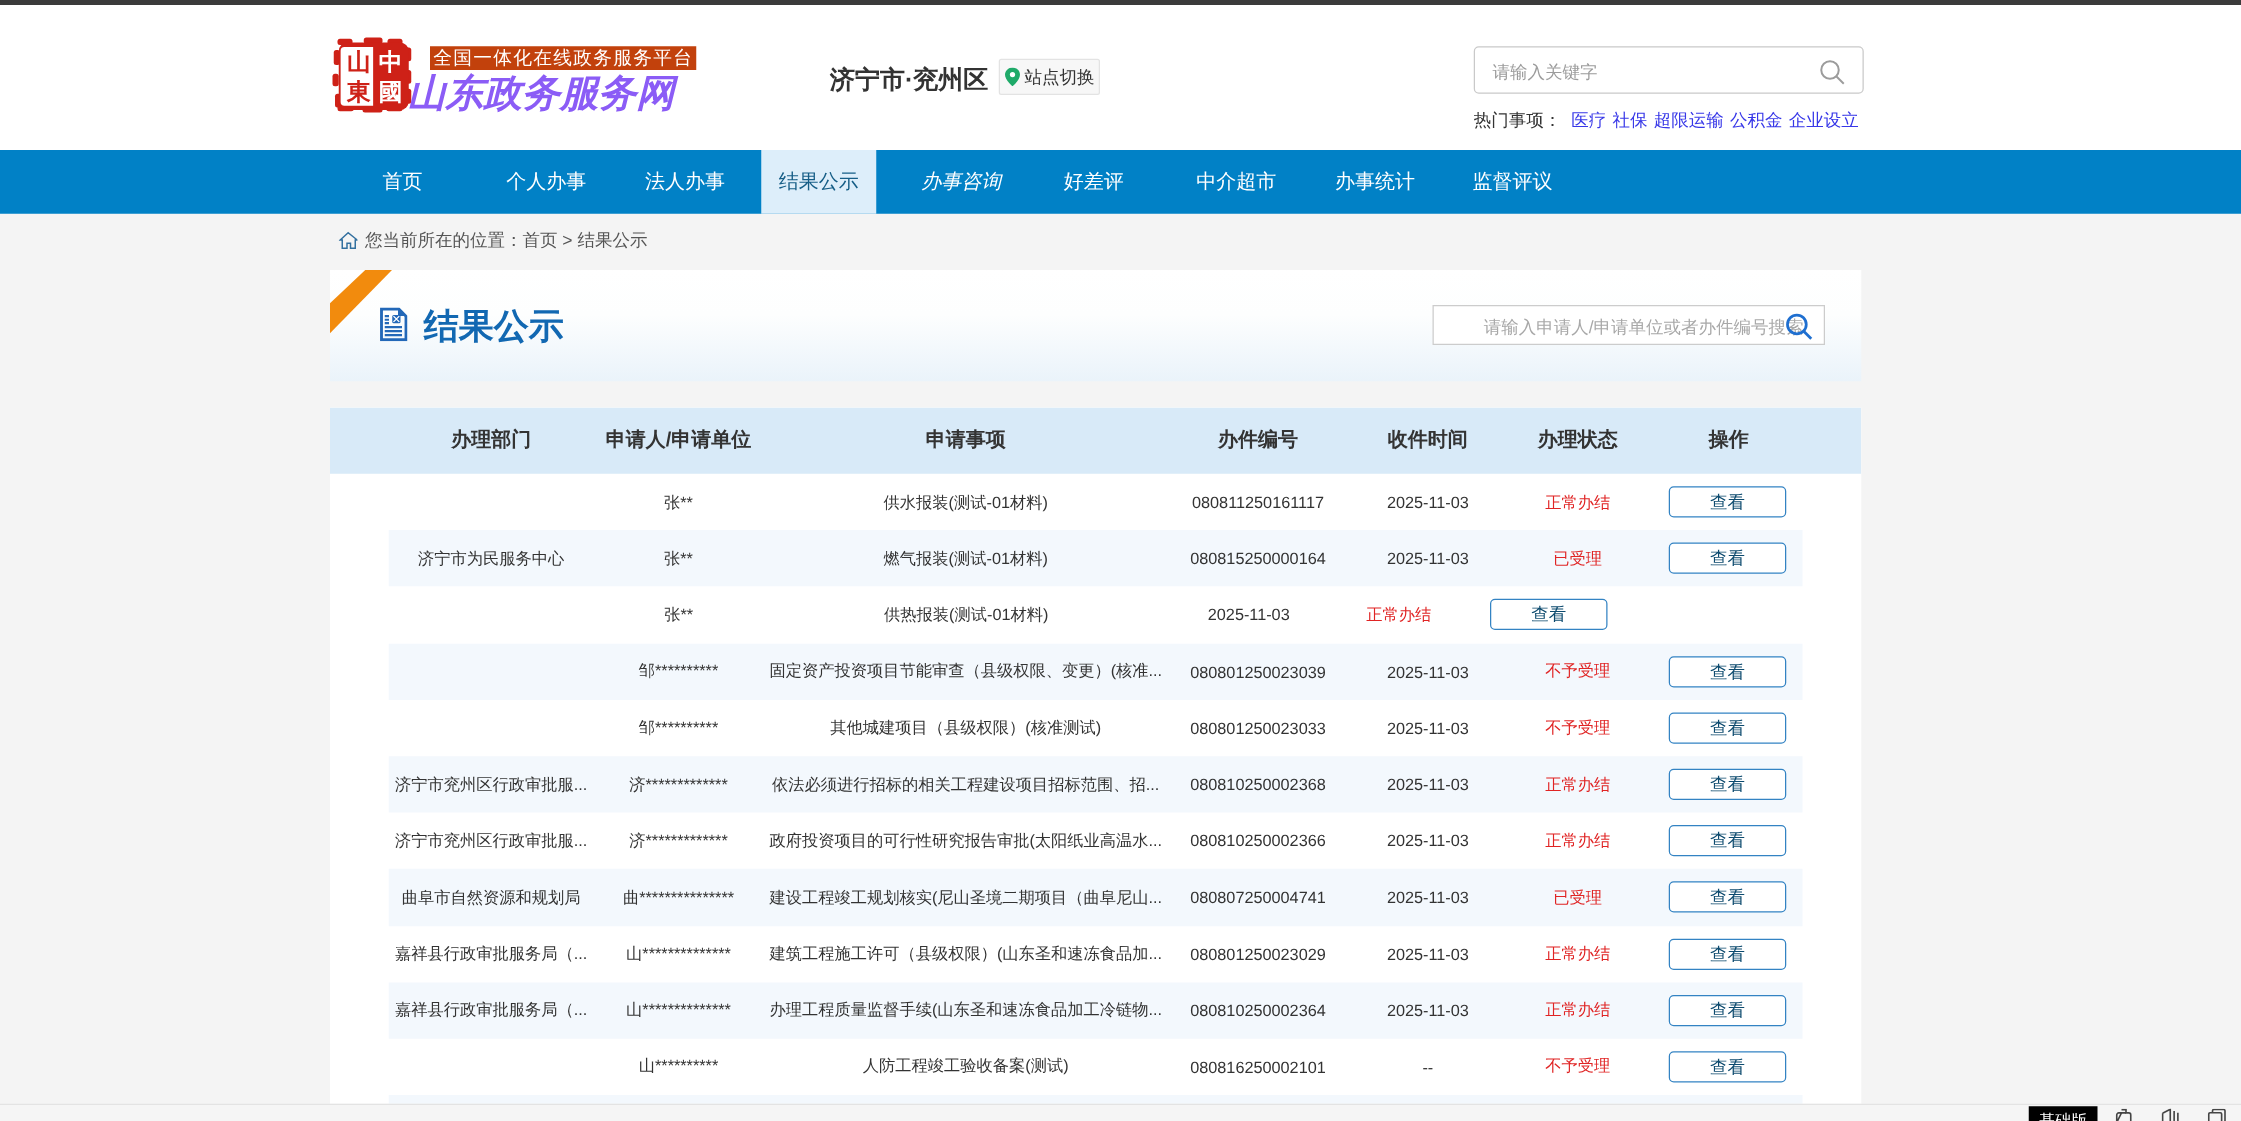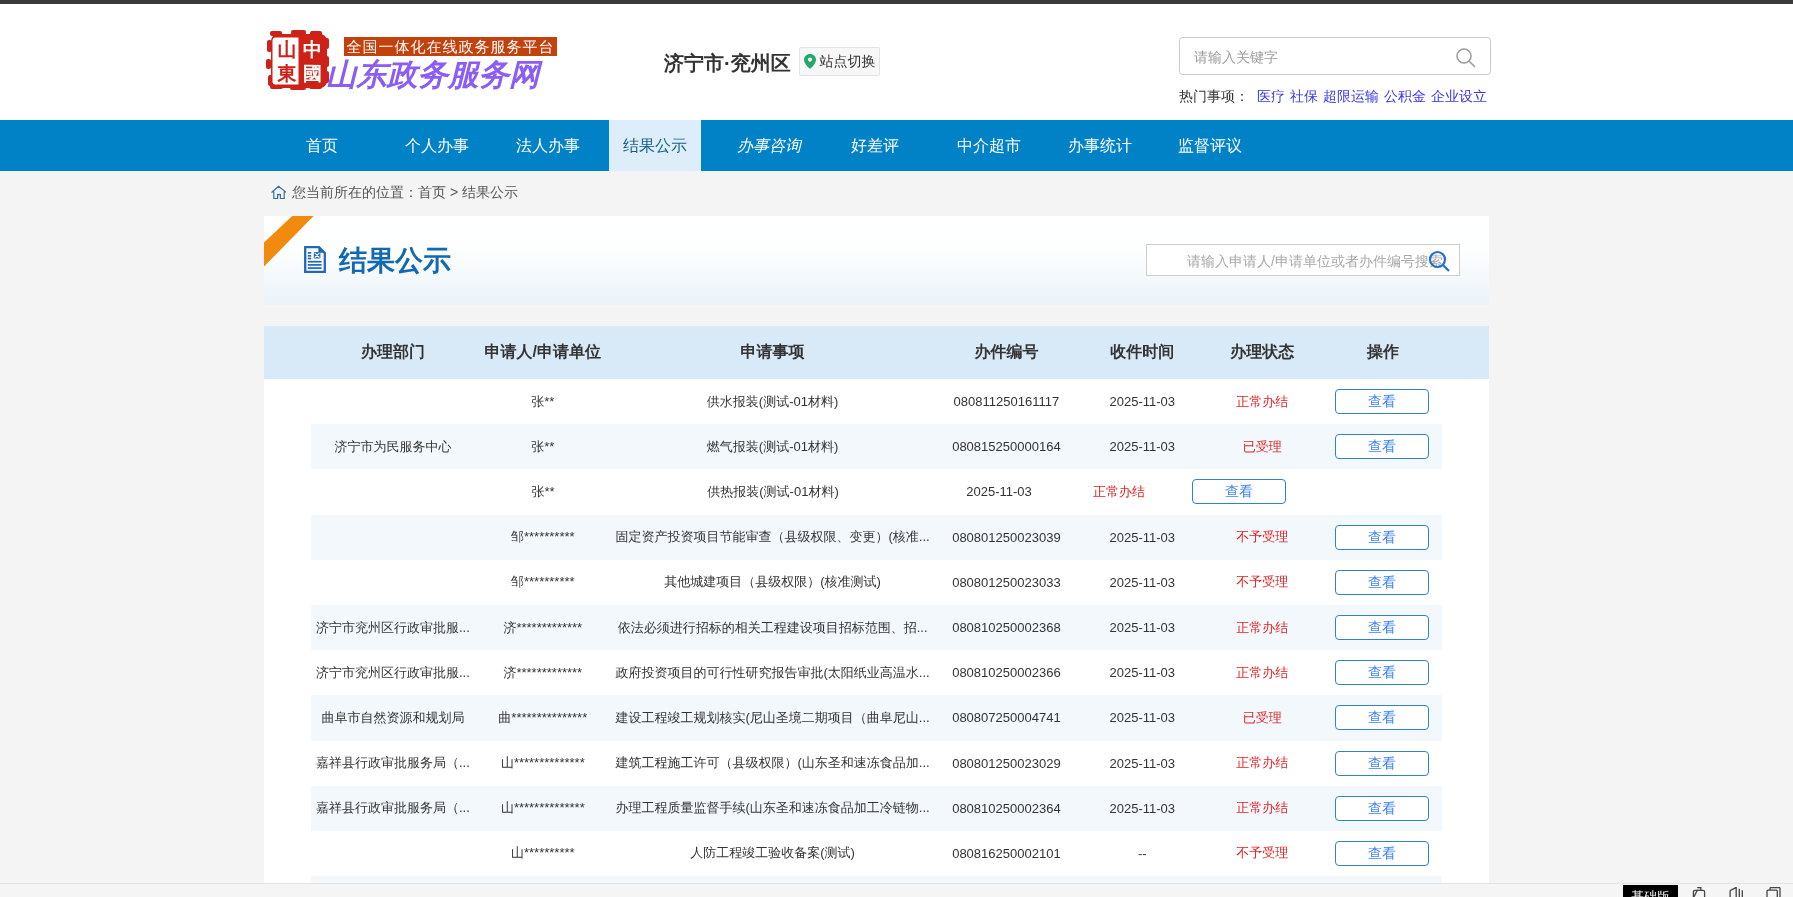--- a/index.html
+++ b/index.html
@@ -54,21 +54,21 @@
 .thead { position:absolute; left:0; top:0; width:1225px; height:53px; background:#d8eaf8; }
 .cols { display:flex; height:100%; margin:0 47px; }
 .c1{width:164px;} .c2{width:136px;} .c3{width:324px;} .c4{width:144px;} .c5{width:128px;} .c6{width:112px;} .c7{width:124px;}
 .cell { display:flex; align-items:center; justify-content:center; text-align:center; white-space:nowrap; overflow:hidden; }
 .thead .cell { font-size:16px; font-weight:bold; color:#333; }
 .thead .c7 { position:relative; left:3px; }
 .tbody { position:absolute; left:47px; top:53px; width:1131px; }
 .row { display:flex; height:45.2px; font-size:13px; color:#333; }
 .row:nth-child(even) { background:#f3f8fd; }
 .red { color:#e02424; font-size:13px; }
-.viewbtn { margin-left:4px; width:94px; height:25px; line-height:23px; border:1px solid #3383c3; border-radius:4px; color:#3b82f6; font-size:14px; text-align:center; background:#fff; }
+.viewbtn { margin-left:4px; width:94px; height:25px; line-height:23px; border:1px solid #3383c3; border-radius:4px; color:#0c4a6e; font-size:14px; text-align:center; background:#fff; }
 
 
 .botbar { left:0; top:883px; width:1793px; height:14px; background:#f5f5f5; border-top:1px solid #e3e3e3; }
 .basic { position:absolute; left:1623px; top:1px; width:55px; height:13px; background:#000; color:#fff; font-size:13px; text-align:center; line-height:24px; overflow:hidden; }
 .boticon { position:absolute; top:3px; }
 </style>
 </head>
 <body>
 <div id="page">
   <div class="abs topstrip"></div>

